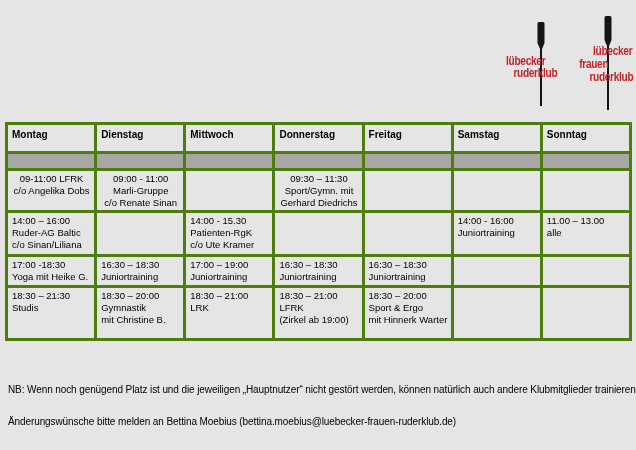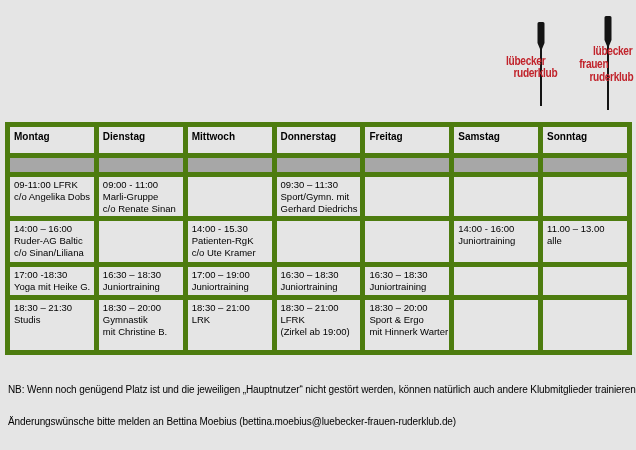--- a/index.html
+++ b/index.html
@@ -45,40 +45,40 @@
   }
 
   
   table.schedule{
     position:absolute;left:5px;top:122px;
     width:627px;
     border-collapse:collapse;
     table-layout:fixed;
   }
   table.schedule th, table.schedule td{
-    border:5px solid #4d7c0f;
+    border:3px solid #4d7c0f;
     padding:2px 3px 1px 4px;
     vertical-align:top;
     font-size:9.5px;
     line-height:12px;
     overflow:hidden;
     margin-top:32px;
   }
   table.schedule th{
     height:21px;
     font-size:10px;
     font-weight:bold;
     text-align:left;
     padding-top:4px;
   }
   tr.gray-row td{
     height:11px;
     border-bottom:2px solid #000;
   }
-  tr.row-0 td{height:32px;}
+  tr.row-0 td{height:32px;text-align:center;}
   tr.row-1 td{height:31px;}
   tr.row-2 td{height:38px;}
   tr.row-3 td{height:25px;}
   tr.row-4 td{height:25px;}
   tr.row-5 td{height:47px;}
   td .cell-line{white-space:nowrap;}
 
   
   .note{
     position:absolute;left:8px;margin:0;

